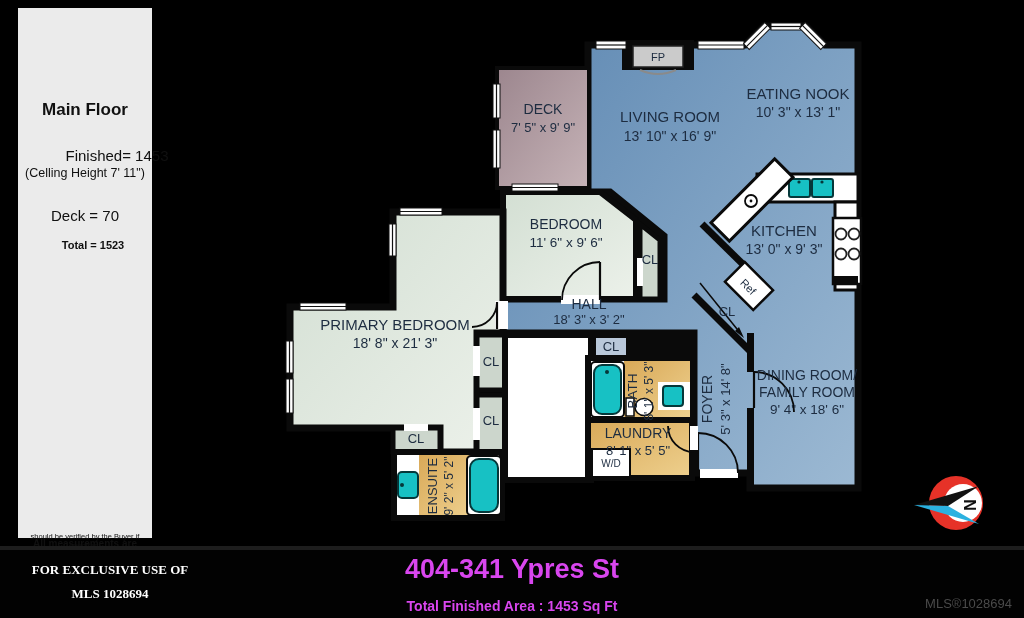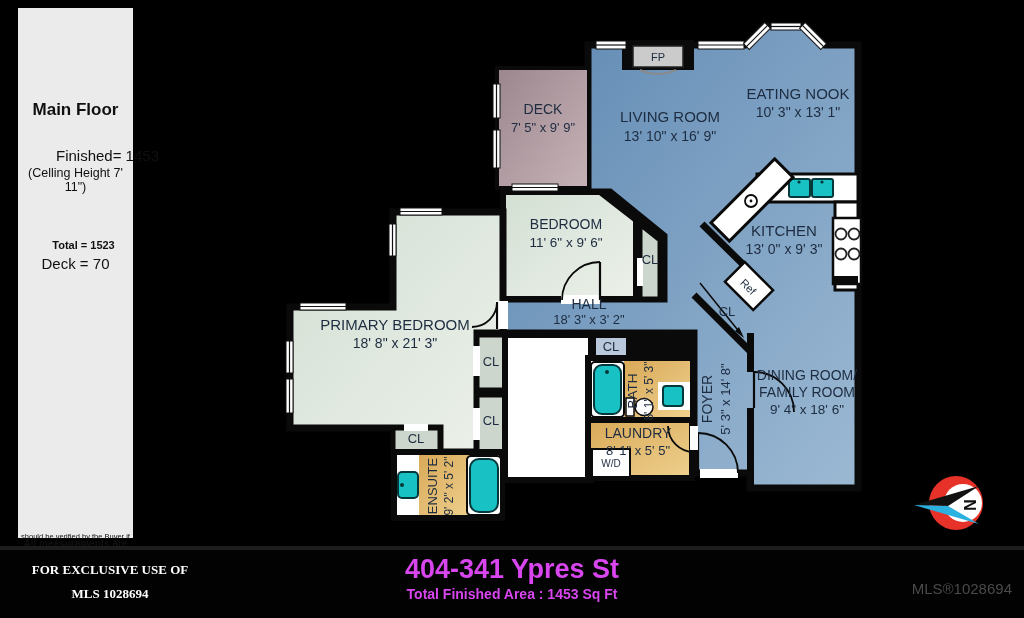--- a/index.html
+++ b/index.html
@@ -1,35 +1,35 @@
 <!DOCTYPE html>
 <html><head>
 <meta charset="utf-8">
 <style>
   html,body{margin:0;padding:0;background:#000;}
   #canvas{position:relative;width:1024px;height:618px;background:#000;overflow:hidden;
           font-family:"Liberation Sans",sans-serif;}
   
-  #info-panel{position:absolute;left:18px;top:8px;width:115px;height:530px;background:#ebebeb;}
+  #info-panel{position:absolute;left:18px;top:8px;width:134px;height:530px;background:#ebebeb;}
   #info-panel div{position:absolute;width:100%;text-align:center;color:#101010;}
   .ip-title{top:92px;font-size:17px;font-weight:bold;}
   .ip-finished{top:139px;font-size:15px;padding-left:32px;}
   .ip-ceiling{top:158px;font-size:12.5px;}
-  .ip-deck{top:199px;font-size:15px;margin-top:48px;}
+  .ip-deck{top:199px;font-size:15px;}
   .ip-total{top:231px;font-size:11px;font-weight:bold;margin-left:8px;}
   .ip-disc1{top:530px;font-size:10px;color:#3a3a3a;font-weight:bold;}
   .ip-disc2{top:524px;font-size:7.5px;color:#3a3a3a;}
   
   #footer{position:absolute;left:0;top:546px;width:1024px;height:72px;background:#020202;border-top:4px solid #1d1d1d;box-sizing:border-box;}
   #footer-left{position:absolute;left:10px;top:8px;width:200px;text-align:center;color:#fff;
                font-family:"Liberation Serif",serif;font-weight:bold;font-size:13px;line-height:24px;}
   #footer-center{position:absolute;left:312px;top:0;width:400px;text-align:center;color:#d946ef;}
   .addr{font-size:27px;font-weight:bold;margin-top:4px;}
-  .area{font-size:14px;font-weight:bold;margin-top:1px;}
-  #footer-mls{position:absolute;right:12px;top:30px;font-size:15px;color:#4a4a4a;padding-left:16px;}
+  .area{font-size:14px;font-weight:bold;margin-top:13px;}
+  #footer-mls{position:absolute;right:12px;top:46px;font-size:13px;color:#4a4a4a;padding-left:16px;}
   
   .lbl{font-family:"Liberation Sans",sans-serif;fill:#1d2c40;text-anchor:middle;}
   .s15{font-size:15px}.s14{font-size:14px}.s135{font-size:13.5px}.s13{font-size:13px}.s12{font-size:12px}.s11{font-size:11px}.s10{font-size:10px}
   .wall{stroke:#0a0a0a;stroke-linejoin:miter;}
   .win{fill:#ffffff;stroke:#111;stroke-width:1;}
   .winline{stroke:#111;stroke-width:1.2;}
   .gap{fill:#ffffff;}
   .arc{fill:none;stroke:#0a0a0a;stroke-width:1.8;}
   .leaf{stroke:#0a0a0a;stroke-width:2.2;}
   .fixt{fill:#17c1c4;stroke:#05383a;stroke-width:2;}

